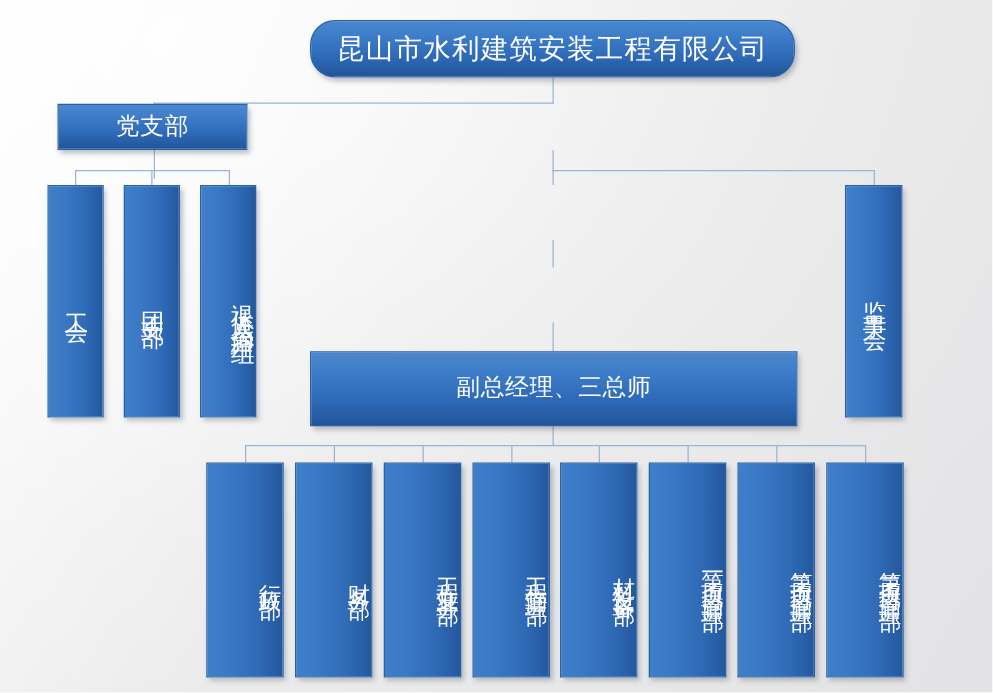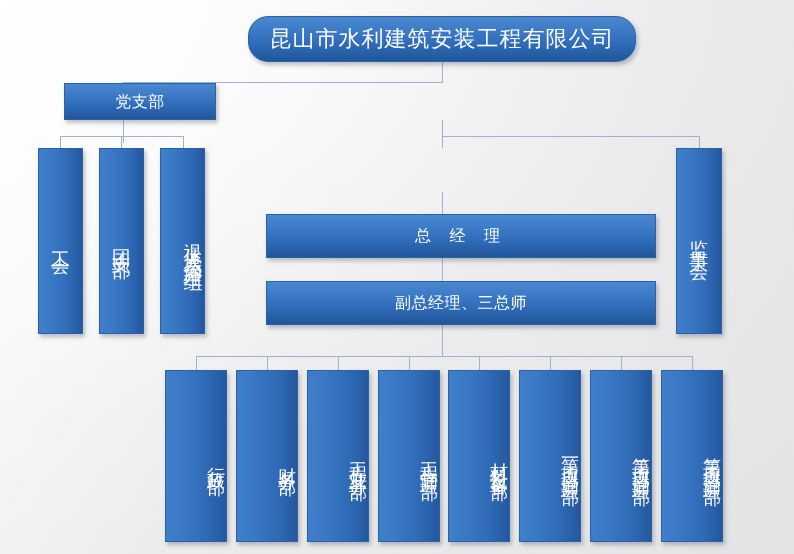--- a/index.html
+++ b/index.html
@@ -68,21 +68,21 @@
     align-items: flex-start;
     justify-content: center;
     letter-spacing: 5px;
   }
   .node.tall.centered {
     align-items: center;
     padding-top: 0;
   }
 
   #title-node      { font-size: 22px; letter-spacing: 1px; }
-  .rank-bar        { font-size: 16px; margin-left: 18px; }
+  .rank-bar        { font-size: 19px; }
   .rank-bar.spaced { letter-spacing: 7px; }
   .left-tall       { font-size: 19px; }
   .dept-tall       { font-size: 18px; }
   #supervisory-node{ font-size: 19px; letter-spacing: 11px; }
 </style>
 </head>
 <body>
 
 <div id="chart-canvas">
 
@@ -117,23 +117,22 @@
   <div class="connector v" style="left:550px; top:356px; height:14px;"></div>
   <div class="connector v" style="left:621px; top:356px; height:14px;"></div>
   <div class="connector v" style="left:692px; top:356px; height:14px;"></div>
 
   <div id="title-node" class="node bar" style="left:248px; top:16px; width:388px; height:46px;border-radius:20px;">昆山市水利建筑安装工程有限公司</div>
 
   <div class="node bar rank-bar" style="left:46px; top:83px; width:152px; height:37px;">党支部</div>
 
 
 
-  <div class="node bar rank-bar spaced" style="left:248px; top:214px; width:390px; height:44px;">总 经 理</div>
 
-  <div class="node bar rank-bar" style="left:248px; top:281px; width:390px; height:44px;">副总经理、三总师</div>
+  <div class="node bar rank-bar" style="left:248px; top:281px; width:390px; height:60px;">副总经理、三总师</div>
 
   <div id="supervisory-node" class="node tall centered" style="left:676px; top:148px; width:46px; height:186px;">监事会</div>
 
   <div class="node tall centered left-tall" style="left:38px; top:148px; width:45px; height:186px;">工会</div>
 
   <div class="node tall centered left-tall" style="left:99px; top:148px; width:45px; height:186px;">团支部</div>
 
   <div class="node tall left-tall" style="left:160px; top:148px; width:45px; height:186px;">退休人员管理组</div>
 
   <div class="node tall dept-tall" style="left:165px; top:370px; width:62px; height:172px;">行政部</div>

